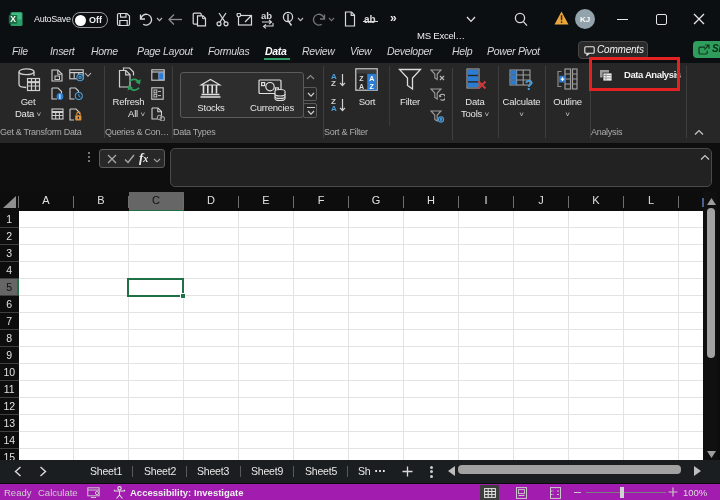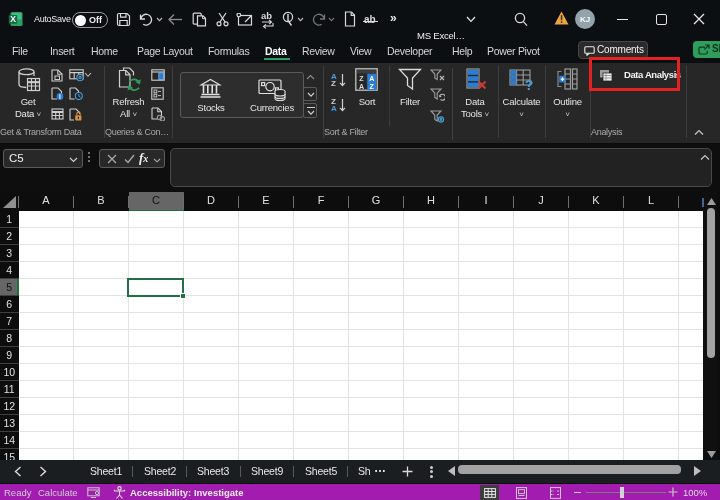--- a/index.html
+++ b/index.html
@@ -129,21 +129,21 @@
       <div class="abs" style="left:0;top:5.5px;width:20px;text-align:center;font-size:8px;color:#fbfbfb;font-weight:bold;">KJ</div>
     </div>
 
     <div class="abs" style="left:617px;top:18.5px;width:11px;height:1.4px;background:#e6e6e6;"></div>
     <div class="abs" style="left:656px;top:14px;width:9px;height:9px;border:1.3px solid #e6e6e6;border-radius:2px;"></div>
     <svg class="abs" style="left:693px;top:13px;" width="12" height="12" viewBox="0 0 12 12" stroke="#e6e6e6" stroke-width="1.3">
         <path d="M1 1 L11 11 M11 1 L1 11"></path>
       </svg>
   </div>
 
-  <div class="abs" id="menubar" style="left:0;top:40px;width:720px;height:23px;background:#0c0f12;">
+  <div class="abs" id="menubar" style="left:0;top:40px;width:720px;height:23px;background:#0c0f12;font-style:italic;">
     <div class="abs txt" style="left:12px;top:5px;color:#d6d6d6;">File</div>
     <div class="abs txt" style="left:50px;top:5px;color:#d6d6d6;">Insert</div>
     <div class="abs txt" style="left:91px;top:5px;color:#d6d6d6;">Home</div>
     <div class="abs txt" style="left:137px;top:5px;color:#d6d6d6;">Page Layout</div>
     <div class="abs txt" style="left:208px;top:5px;color:#d6d6d6;">Formulas</div>
     <div class="abs txt" style="left:265px;top:5px;color:#ffffff;font-weight:bold;">Data</div>
     <div class="abs" style="left:264px;top:17.5px;width:26px;height:2px;background:#2f9e66;"></div>
     <div class="abs txt" style="left:302px;top:5px;color:#d6d6d6;">Review</div>
     <div class="abs txt" style="left:350px;top:5px;color:#d6d6d6;">View</div>
     <div class="abs txt" style="left:387px;top:5px;color:#d6d6d6;">Developer</div>
@@ -177,20 +177,21 @@
     <div class="abs" style="left:323px;top:3px;width:1px;height:72px;background:#3e3e3e;"></div>
     <div class="abs" style="left:389px;top:3px;width:1px;height:60px;background:#3a3a3a;"></div>
     <div class="abs" style="left:452px;top:5px;width:1px;height:72px;background:#3e3e3e;"></div>
     <div class="abs" style="left:498px;top:3px;width:1px;height:72px;background:#3e3e3e;"></div>
     <div class="abs" style="left:545px;top:3px;width:1px;height:72px;background:#3e3e3e;"></div>
     <div class="abs" style="left:590px;top:3px;width:1px;height:72px;background:#3e3e3e;"></div>
     <div class="abs" style="left:686px;top:3px;width:1px;height:72px;background:#3e3e3e;"></div>
 
     <div class="abs glabel" style="left:0px;top:64px;width:104px;">Get &amp; Transform Data</div>
     <div class="abs glabel" style="left:105px;top:64px;width:67px;">Queries &amp; Con…</div>
+    <div class="abs glabel" style="left:173px;top:64px;width:150px;">Data Types</div>
     <div class="abs glabel" style="left:324px;top:64px;width:128px;">Sort &amp; Filter</div>
     <div class="abs glabel" style="left:591px;top:64px;width:95px;">Analysis</div>
 
     <svg class="abs" style="left:694px;top:66px;" width="10" height="7" viewBox="0 0 10 7" fill="none" stroke="#c9c9c9" stroke-width="1.2">
         <path d="M1 5.5 L5 1.5 L9 5.5"></path>
       </svg>
 
     <svg class="abs" style="left:17px;top:5px;" width="24" height="26" viewBox="0 0 24 26">
       <g fill="none" stroke="#cfcfcf" stroke-width="1.3">
         <ellipse cx="9.5" cy="3.8" rx="7.5" ry="2.9"></ellipse>
@@ -260,21 +261,21 @@
         <path d="M7.7 3.7 V7.8 H11.8"></path>
       </g>
       <g fill="none" stroke="#2f9e5c" stroke-width="1.7">
         <path d="M21.3 16.2 A5.6 5.6 0 0 0 11.3 14.8"></path>
         <path d="M11.1 19.2 A5.6 5.6 0 0 0 21 20.8"></path>
       </g>
       <path d="M22.8 12.2 L21.9 17.4 L17.3 14.9 Z" fill="#2f9e5c"></path>
       <path d="M9.6 23.4 L10.4 18.2 L15 20.8 Z" fill="#2f9e5c"></path>
     </svg>
     <div class="abs btxt" style="left:104px;top:33px;width:49px;">Refresh</div>
-    <div class="abs btxt" style="left:104px;top:44.5px;width:49px;">All <span class="chev">˅</span></div>
+    <div class="abs btxt" style="left:112px;top:44.5px;width:49px;">All <span class="chev">˅</span></div>
     <svg class="abs" style="left:151px;top:6px;" width="14" height="12" viewBox="0 0 14 12" fill="none" stroke="#cfcfcf" stroke-width="1.1">
       <rect x="0.8" y="0.8" width="12.4" height="10.4"></rect>
       <path d="M0.8 3 H13.2"></path>
       <rect x="7.8" y="3.8" width="4.6" height="6.6" fill="#2b7cd3" stroke="#8ab4e8" stroke-width="0.8"></rect>
     </svg>
     <svg class="abs" style="left:151px;top:24px;" width="13" height="13" viewBox="0 0 13 13" fill="none" stroke="#cfcfcf" stroke-width="1.1">
       <rect x="0.8" y="0.8" width="11.4" height="11.4"></rect>
       <rect x="3" y="3" width="2.8" height="2.8" stroke-width="0.9"></rect>
       <rect x="3" y="7.2" width="2.8" height="2.8" stroke-width="0.9"></rect>
       <path d="M7 4.4 H10 M7 8.6 H10" stroke-width="0.9"></path>
@@ -419,26 +420,20 @@
       <rect x="4" y="4" width="9" height="8" fill="#f0f0f0" stroke="#272727" stroke-width="0.8"></rect>
       <path d="M4 6.5 H13 M4 9 H13 M7 4 V12" stroke="#8a8a8a" stroke-width="0.8"></path>
     </svg>
     <div class="abs" style="left:616px;top:6px;font-size:9.5px;letter-spacing:-0.4px;font-weight:bold;color:#f2f2f2;white-space:nowrap;padding-left:8px;">Data Analysis</div>
 
     <div class="abs" style="left:589px;top:-6px;width:91px;height:34px;border:3px solid #e52222;box-sizing:border-box;"></div>
   </div>
 
   <div class="abs" id="fbar" style="left:0;top:144px;width:720px;height:48px;background:#0e0e0e;">
 
-    <div class="abs" style="left:3px;top:5px;width:80px;height:19px;background:#282828;border:1px solid #5c5c5c;border-radius:3px;box-sizing:border-box;">
-      <div class="abs" style="left:5px;top:2px;font-size:11.5px;color:#f0f0f0;">C5</div>
-      <svg class="abs" style="left:65px;top:7px;" width="9" height="6" viewBox="0 0 9 6" fill="none" stroke="#cfcfcf" stroke-width="1.2">
-          <path d="M1 1 L4.5 4.4 L8 1"></path>
-        </svg>
-    </div>
 
     <div class="abs" style="left:88px;top:8px;width:2px;height:2px;background:#9a9a9a;border-radius:50%;"></div>
     <div class="abs" style="left:88px;top:12px;width:2px;height:2px;background:#9a9a9a;border-radius:50%;"></div>
     <div class="abs" style="left:88px;top:16px;width:2px;height:2px;background:#9a9a9a;border-radius:50%;"></div>
 
     <div class="abs" style="left:99px;top:5px;width:66px;height:19px;background:#282828;border:1px solid #5c5c5c;border-radius:3px;box-sizing:border-box;">
       <svg class="abs" style="left:7px;top:4px;" width="10" height="10" viewBox="0 0 10 10" stroke="#a9a9a9" stroke-width="1.3">
           <path d="M1 1 L9 9 M9 1 L1 9"></path>
         </svg>
       <svg class="abs" style="left:24px;top:4px;" width="11" height="10" viewBox="0 0 11 10" fill="none" stroke="#a9a9a9" stroke-width="1.3">

